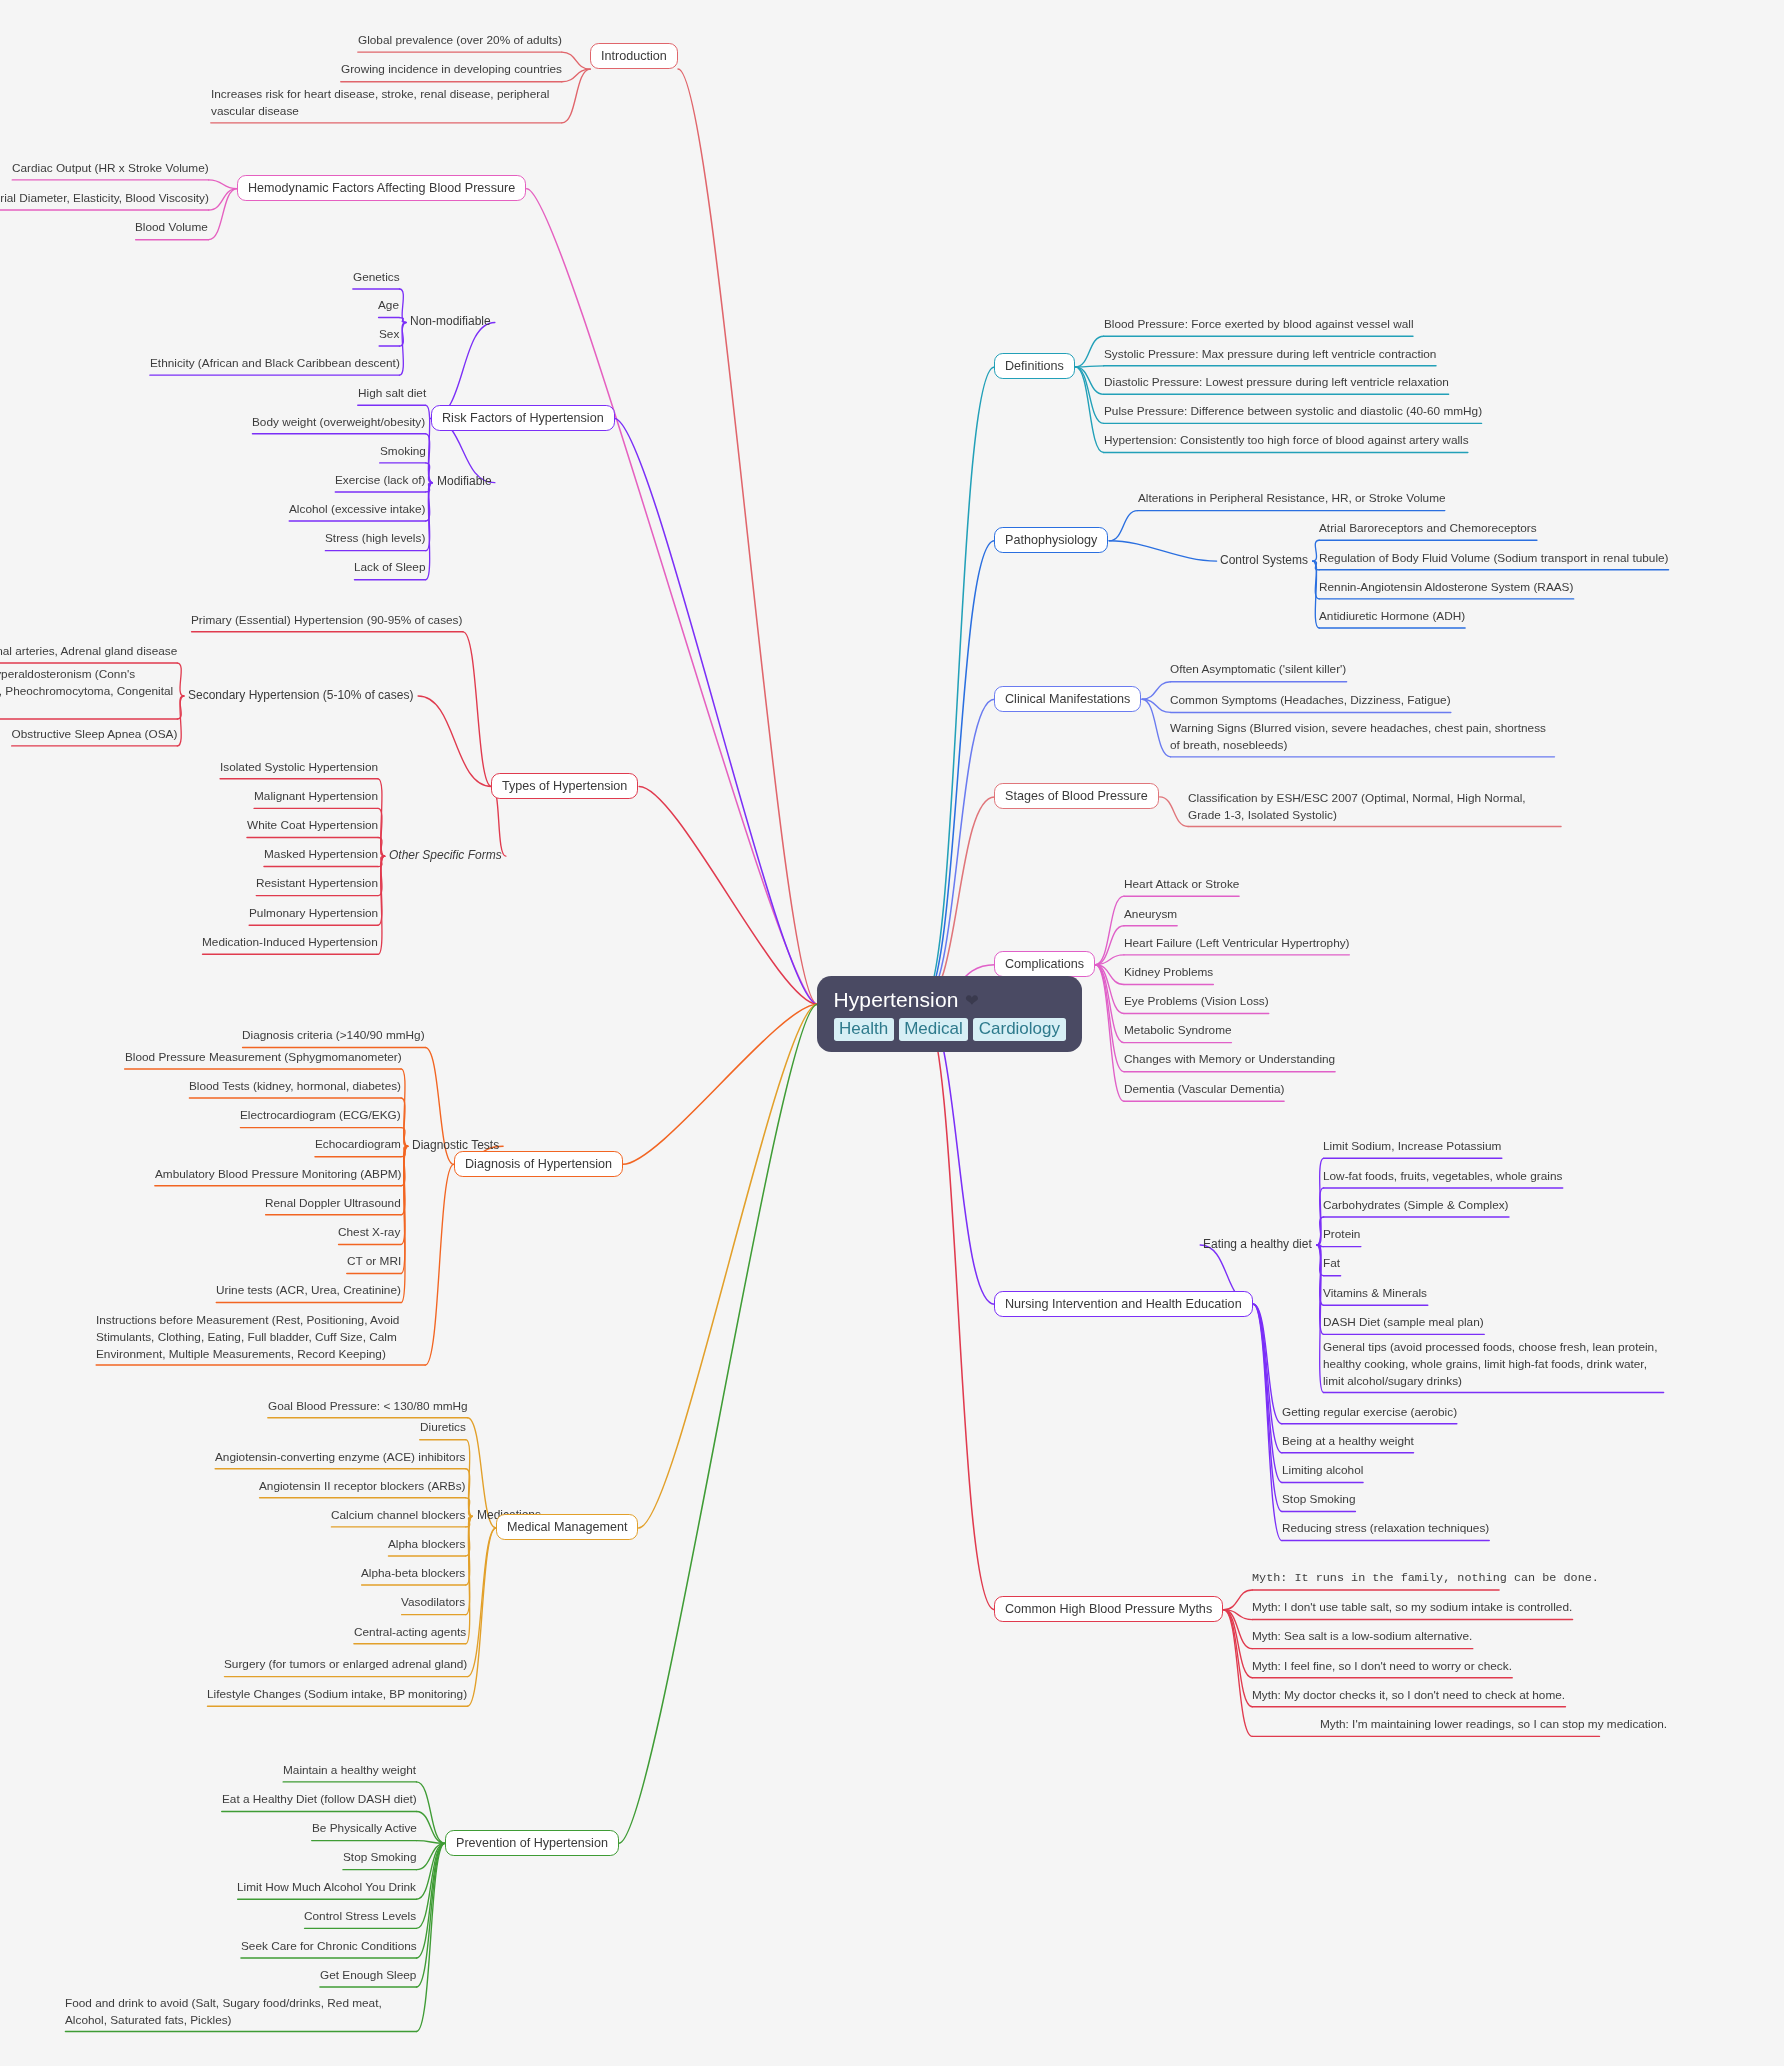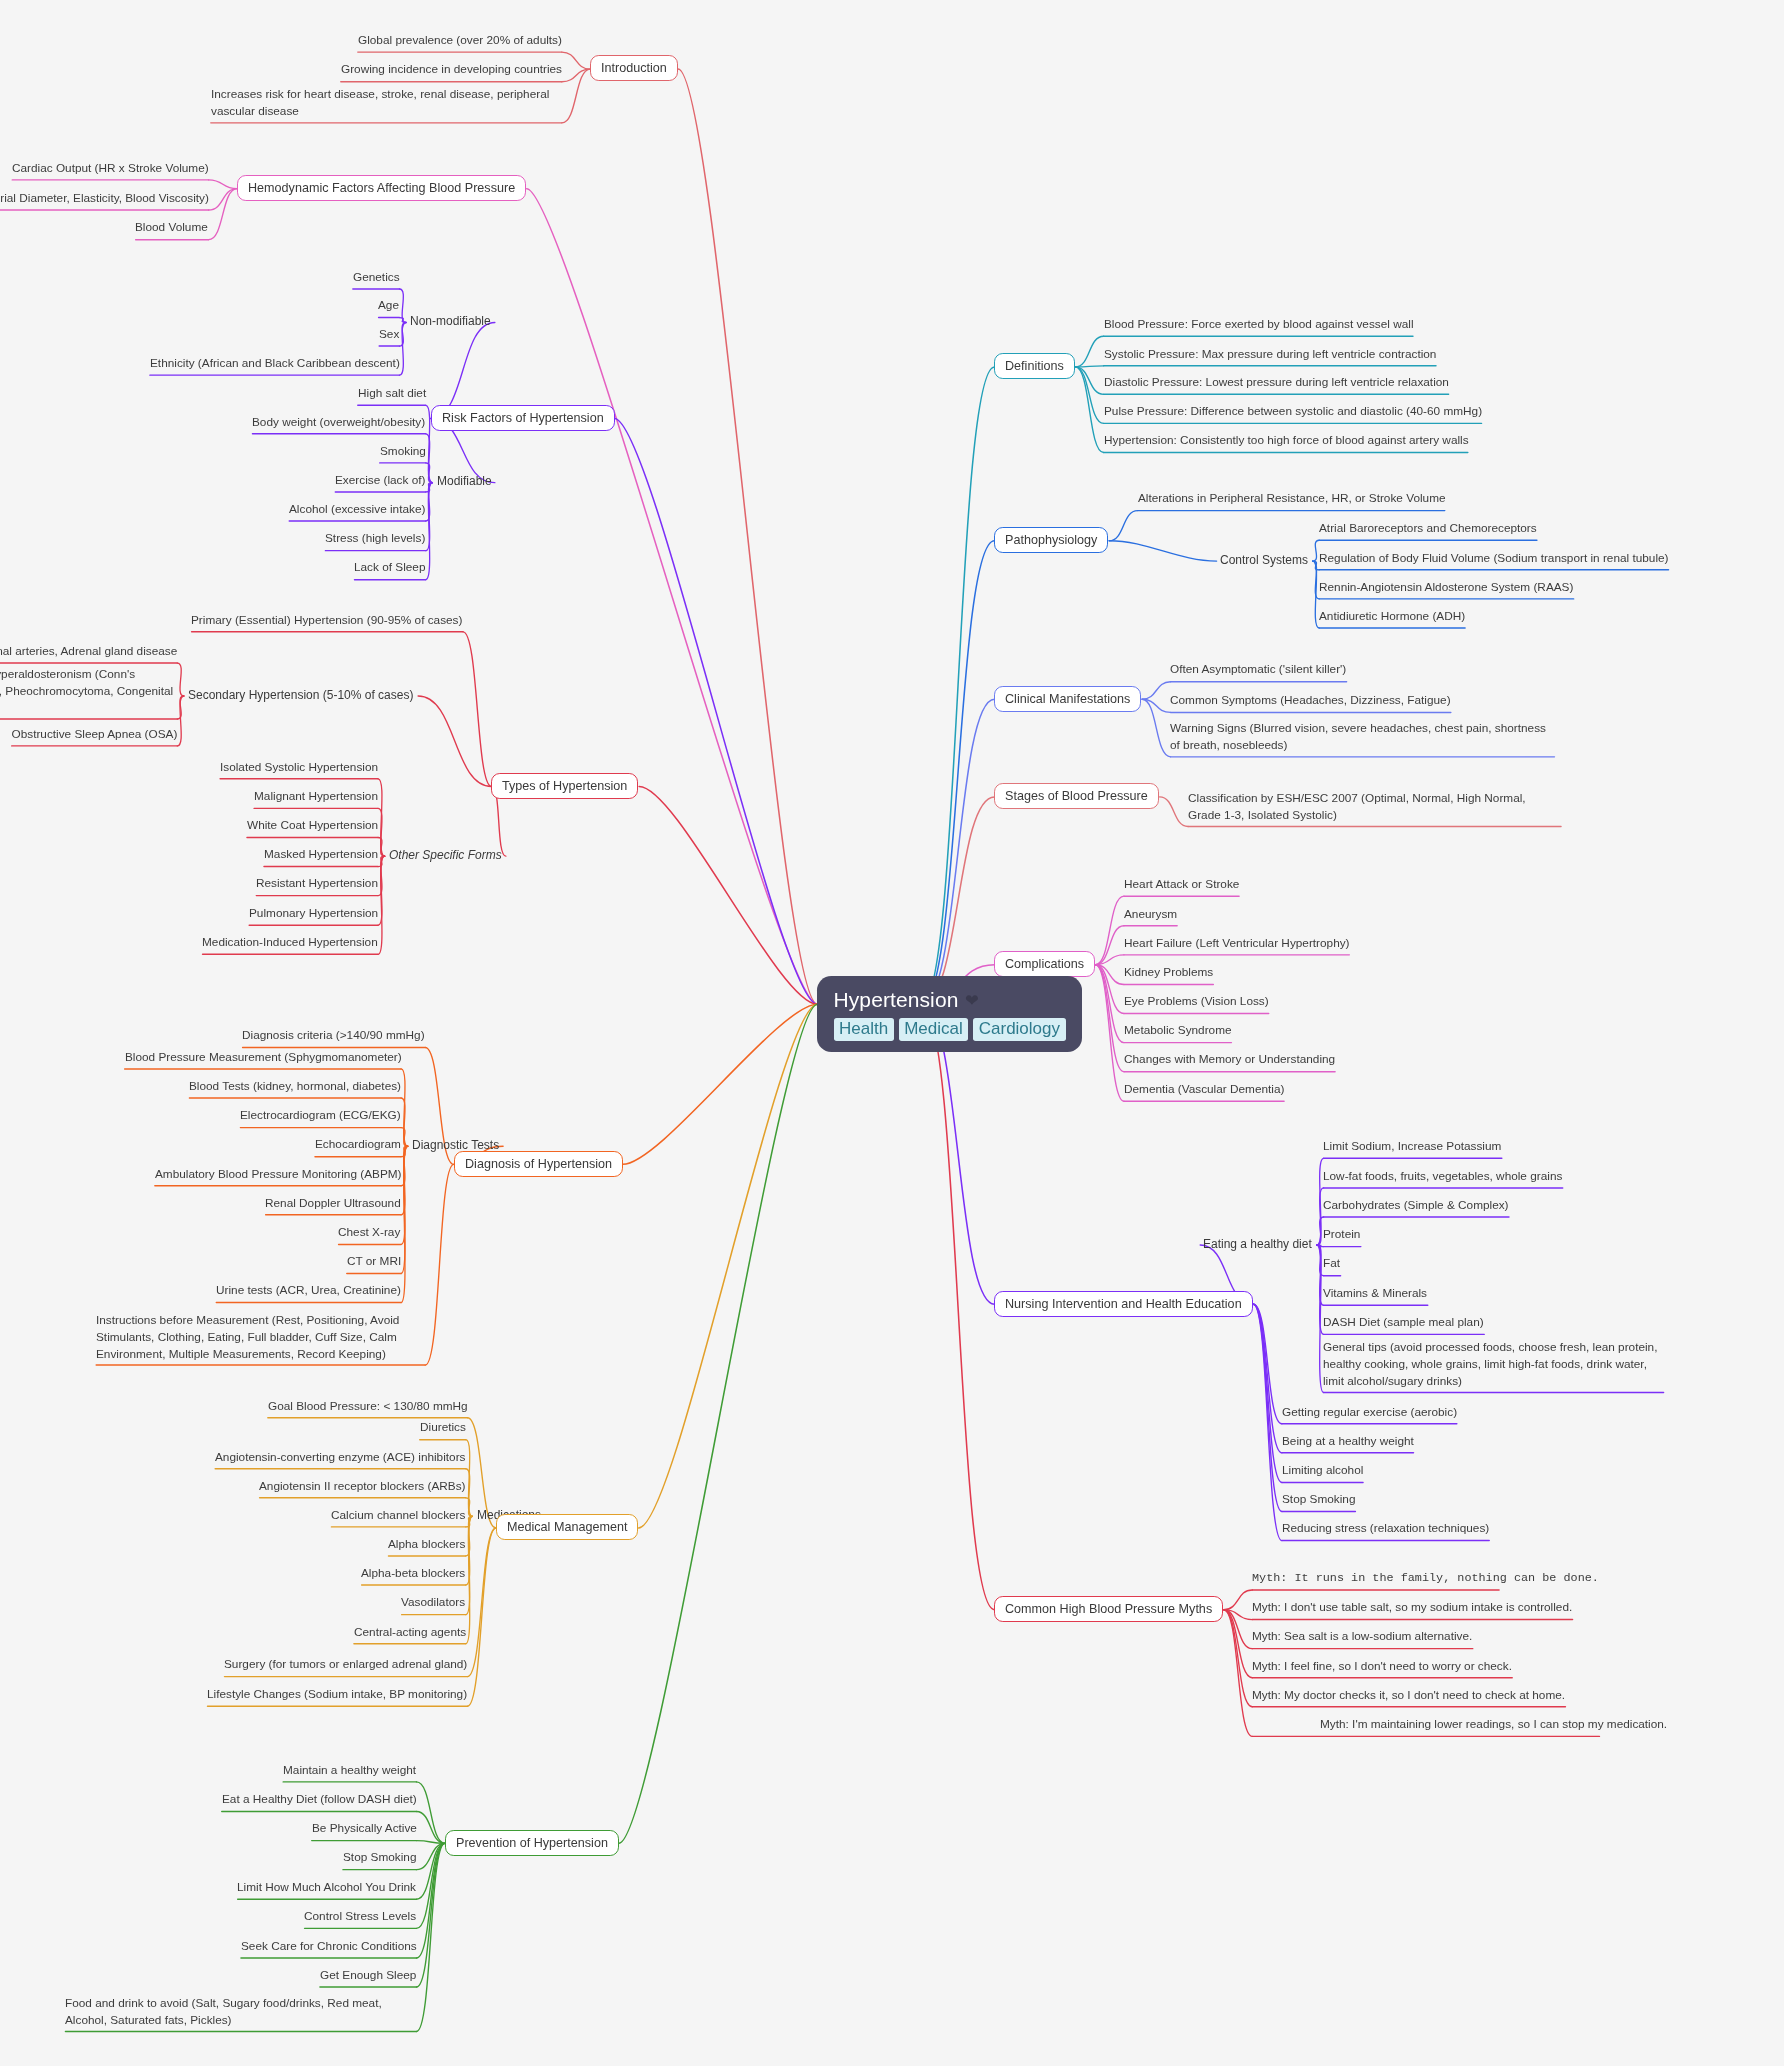--- a/index.html
+++ b/index.html
@@ -304,21 +304,21 @@
       <span class="heart-icon">❤</span>
     </div>
     <div class="tagrow" id="central-tags">
         <span class="tag">Health</span>
         <span class="tag">Medical</span>
         <span class="tag">Cardiology</span>
       </div>
   </div>
 
   <div id="node-layer">
-      <div class="pill" style="border-color: rgb(224, 101, 107); left: 590px; top: 55px;">Introduction</div>
+      <div class="pill" style="border-color: rgb(224, 101, 107); left: 590px; top: 43px;">Introduction</div>
       <div class="leaf" style="left: 358px; top: 32px;">Global prevalence (over 20% of adults)</div>
       <div class="leaf" style="left: 341px; top: 61px;">Growing incidence in developing countries</div>
       <div class="leaf wrap" style="width: 351px; left: 211px; top: 86px;">Increases risk for heart disease, stroke, renal disease, peripheral vascular disease</div>
       <div class="pill" style="border-color: rgb(229, 96, 192); left: 237px; top: 175px;">Hemodynamic Factors Affecting Blood Pressure</div>
       <div class="leaf" style="left: 12px; top: 160px;">Cardiac Output (HR x Stroke Volume)</div>
       <div class="leaf" style="left: -144px; top: 190px;">Peripheral Resistance (Arterial Diameter, Elasticity, Blood Viscosity)</div>
       <div class="leaf" style="left: 135px; top: 219px;">Blood Volume</div>
       <div class="pill" style="border-color: rgb(123, 47, 247); left: 431px; top: 405px;">Risk Factors of Hypertension</div>
       <div class="mid" style="left: 410px; top: 314px;">Non-modifiable</div>
       <div class="leaf" style="left: 353px; top: 269px;">Genetics</div>

